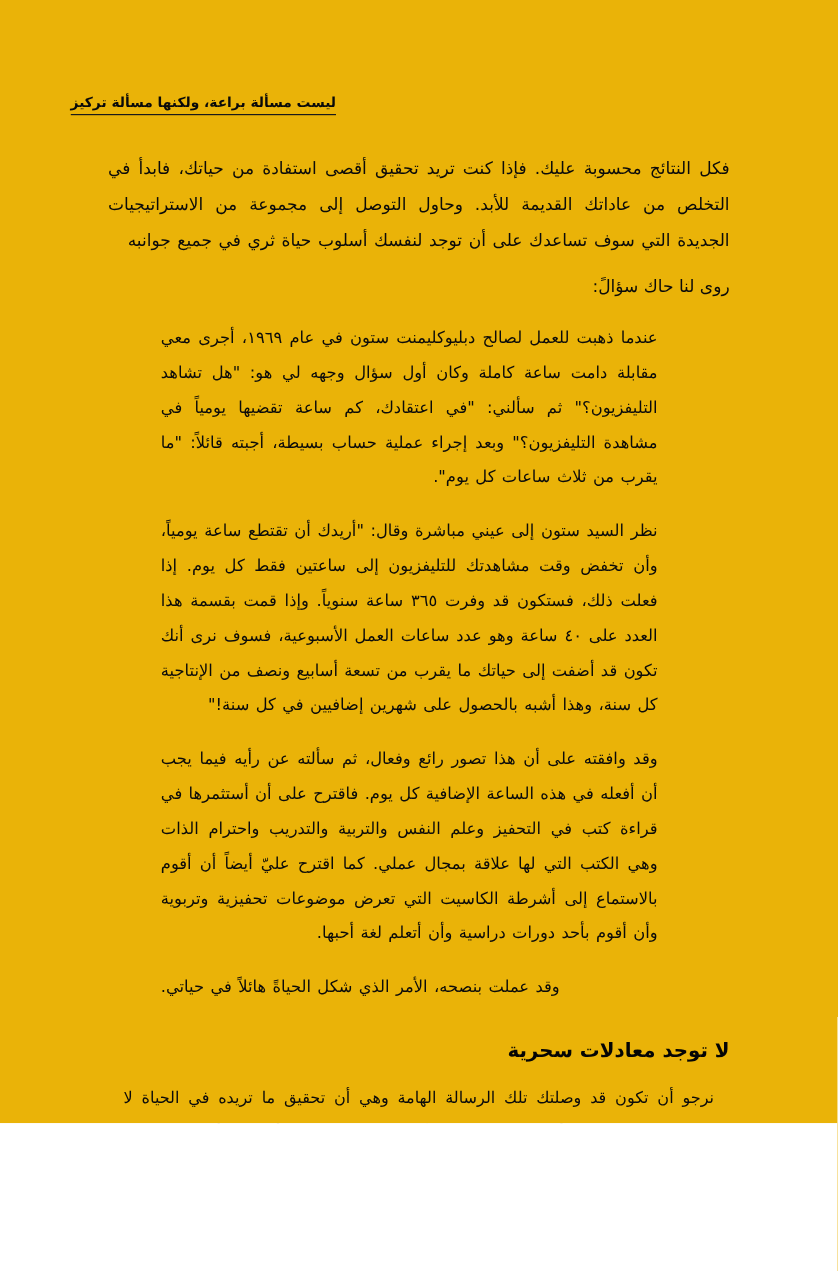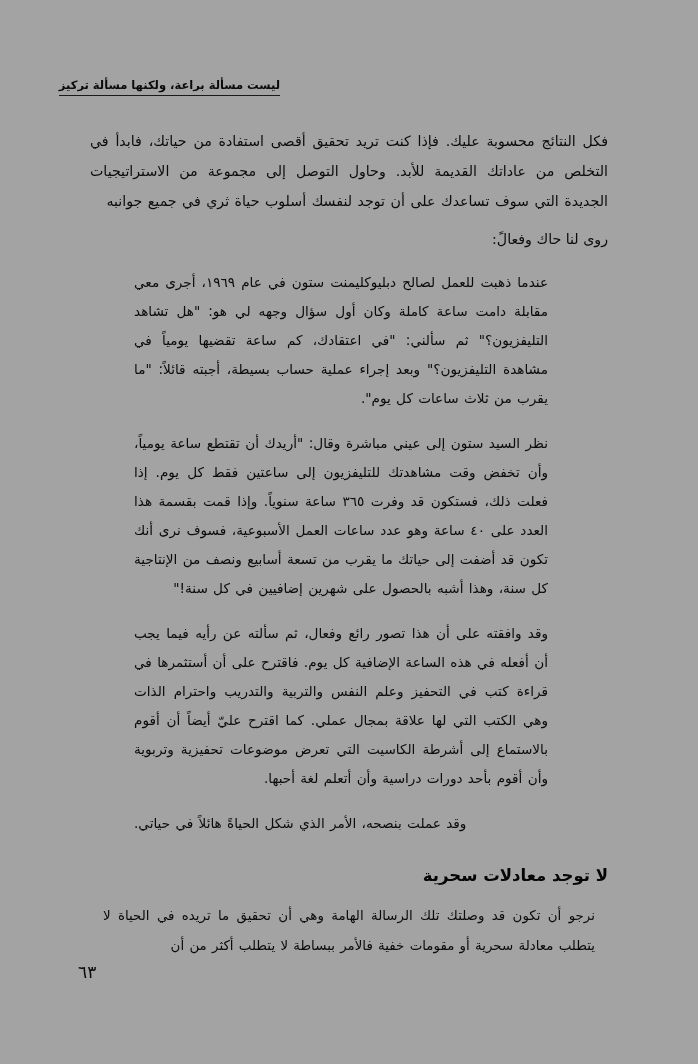--- a/index.html
+++ b/index.html
@@ -7,22 +7,22 @@
     margin: 0;
     padding: 0;
     background: #ffffff;
   }
   body {
     font-family: "DejaVu Sans", "Liberation Sans", sans-serif;
   }
   .page {
     position: relative;
     width: 698px;
-    height: 1064px;
-    background: #a3a3a3;
+    height: 936px;
+    background: #eab308;
     overflow: hidden;
     box-sizing: border-box;
   }
 
   
   .running-header {
     position: absolute;
     top: 74px;
     right: 418px;
     width: 180px;
@@ -123,21 +123,21 @@
 <div class="page">
 
   <div class="running-header">
     <span class="rh-text">ليست مسألة براعة، ولكنها مسألة تركيز</span>
   </div>
 
   <div class="column">
 
     <p class="body-par">فكل النتائج محسوبة عليك. فإذا كنت تريد تحقيق أقصى استفادة من حياتك، فابدأ في التخلص من عاداتك القديمة للأبد. وحاول التوصل إلى مجموعة من الاستراتيجيات الجديدة التي سوف تساعدك على أن توجد لنفسك أسلوب حياة ثري في جميع جوانبه</p>
 
-    <p class="lead-line">روى لنا حاك وفعالً:</p>
+    <p class="lead-line">روى لنا حاك سؤالً:</p>
 
     <div class="quote-block">
       <p>عندما ذهبت للعمل لصالح دبليوكليمنت ستون في عام ١٩٦٩، أجرى معي مقابلة دامت ساعة كاملة وكان أول سؤال وجهه لي هو: "هل تشاهد التليفزيون؟" ثم سألني: "في اعتقادك، كم ساعة تقضيها يومياً في مشاهدة التليفزيون؟" وبعد إجراء عملية حساب بسيطة، أجبته قائلاً: "ما يقرب من ثلاث ساعات كل يوم".</p>
       <p>نظر السيد ستون إلى عيني مباشرة وقال: "أريدك أن تقتطع ساعة يومياً، وأن تخفض وقت مشاهدتك للتليفزيون إلى ساعتين فقط كل يوم. إذا فعلت ذلك، فستكون قد وفرت ٣٦٥ ساعة سنوياً. وإذا قمت بقسمة هذا العدد على ٤٠ ساعة وهو عدد ساعات العمل الأسبوعية، فسوف نرى أنك تكون قد أضفت إلى حياتك ما يقرب من تسعة أسابيع ونصف من الإنتاجية كل سنة، وهذا أشبه بالحصول على شهرين إضافيين في كل سنة!"</p>
       <p>وقد وافقته على أن هذا تصور رائع وفعال، ثم سألته عن رأيه فيما يجب أن أفعله في هذه الساعة الإضافية كل يوم. فاقترح على أن أستثمرها في قراءة كتب في التحفيز وعلم النفس والتربية والتدريب واحترام الذات وهي الكتب التي لها علاقة بمجال عملي. كما اقترح عليّ أيضاً أن أقوم بالاستماع إلى أشرطة الكاسيت التي تعرض موضوعات تحفيزية وتربوية وأن أقوم بأحد دورات دراسية وأن أتعلم لغة أحبها.</p>
       <p class="last-centered">وقد عملت بنصحه، الأمر الذي شكل الحياةً هائلاً في حياتي.</p>
     </div>
 
     <h2 class="section-heading">لا توجد معادلات سحرية</h2>
 

